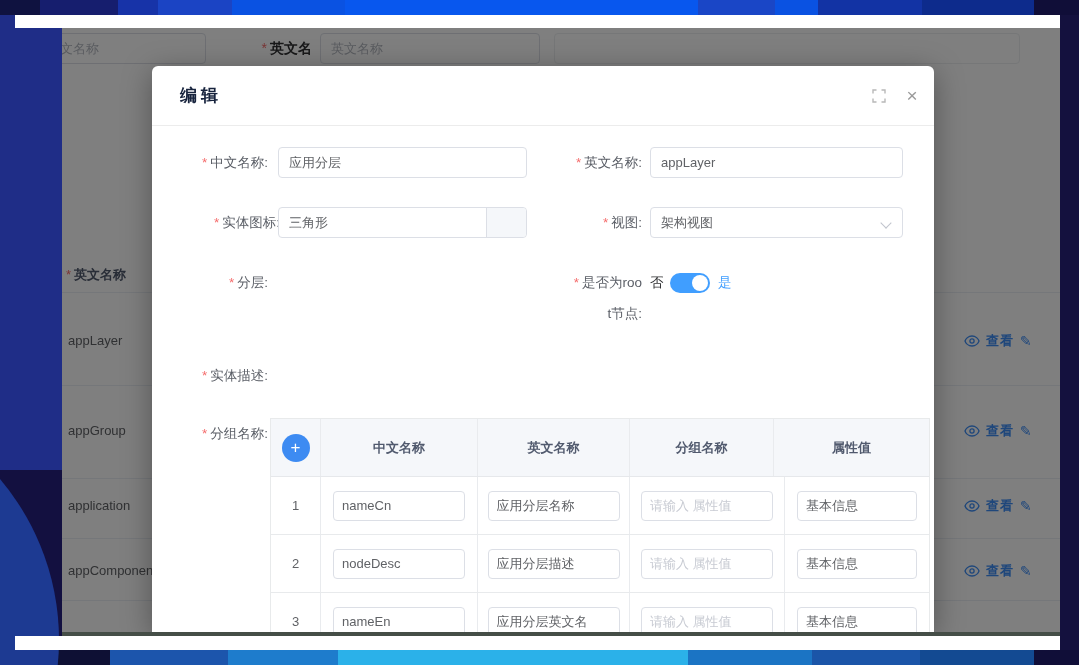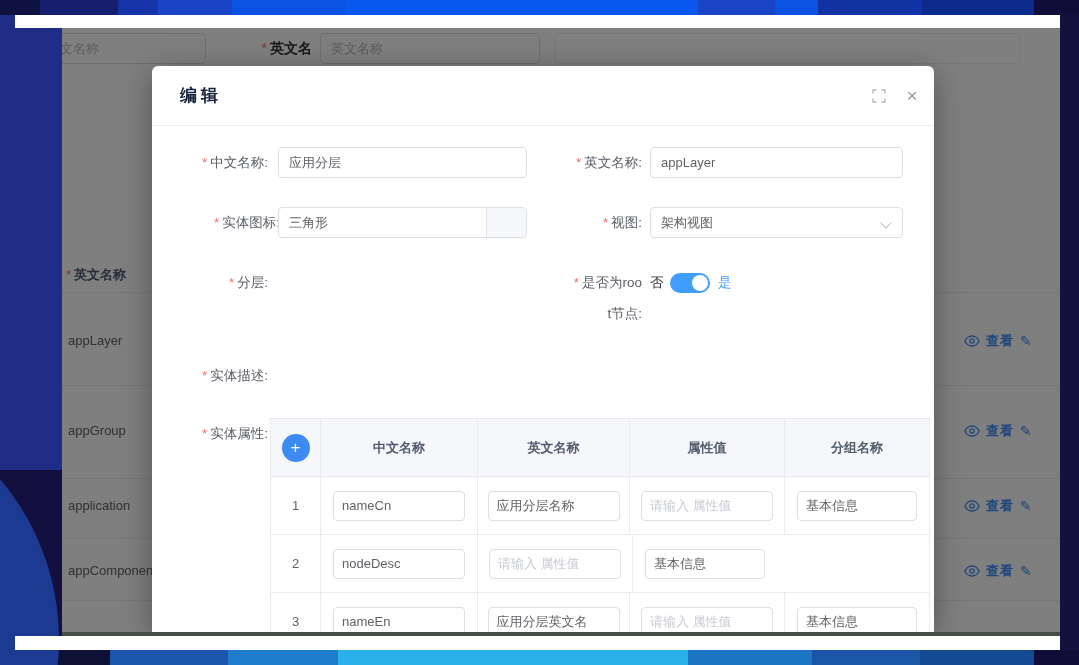--- a/index.html
+++ b/index.html
@@ -227,30 +227,30 @@
       <div class="m-label2 req" style="left:394px;top:201px;">是否为roo</div>
       <div class="m-label2" style="left:394px;top:232px;">t节点:</div>
       <span class="tog-txt tog-off" style="left:498px;top:201px;">否</span>
       <div class="toggle" style="left:518px;top:207px;">
         <span class="knob"></span>
       </div>
       <span class="tog-txt tog-on" style="left:566px;top:201px;">是</span>
 
       <div class="m-label req" style="left:20px;top:294px;">实体描述:</div>
 
-      <div class="m-label req" style="left:20px;top:352px;">实体属性:</div>
+      <div class="m-label req" style="left:20px;top:352px;">分组名称:</div>
       <div id="attr-table">
         <div class="at-header">
           <div class="at-c c0">
               <span class="add-btn">+</span>
             </div>
           <div class="at-c c1 at-h">中文名称</div>
           <div class="at-c c2 at-h">英文名称</div>
+          <div class="at-c c4 at-h">分组名称</div>
           <div class="at-c c3 at-h">属性值</div>
-          <div class="at-c c4 at-h">分组名称</div>
         </div>
 
         <div class="at-row">
           <div class="at-c c0 at-index">1</div>
           <div class="at-c c1">
               <input class="cell-input" value="nameCn" style="">
             </div>
           <div class="at-c c2">
               <input class="cell-input" value="应用分层名称" style="">
             </div>
@@ -260,20 +260,23 @@
           <div class="at-c c4">
               <input class="cell-input c4i" value="基本信息" style="">
             </div>
         </div>
 
         <div class="at-row">
           <div class="at-c c0 at-index">2</div>
           <div class="at-c c1">
               <input class="cell-input" value="nodeDesc" style="">
             </div>
+          <div class="at-c c2">
+              <input class="cell-input" value="应用分层描述" style="">
+            </div>
           <div class="at-c c3">
               <input class="cell-input" placeholder="请输入 属性值" style="">
             </div>
           <div class="at-c c4">
               <input class="cell-input c4i" value="基本信息" style="">
             </div>
         </div>
 
         <div class="at-row">
           <div class="at-c c0 at-index">3</div>

